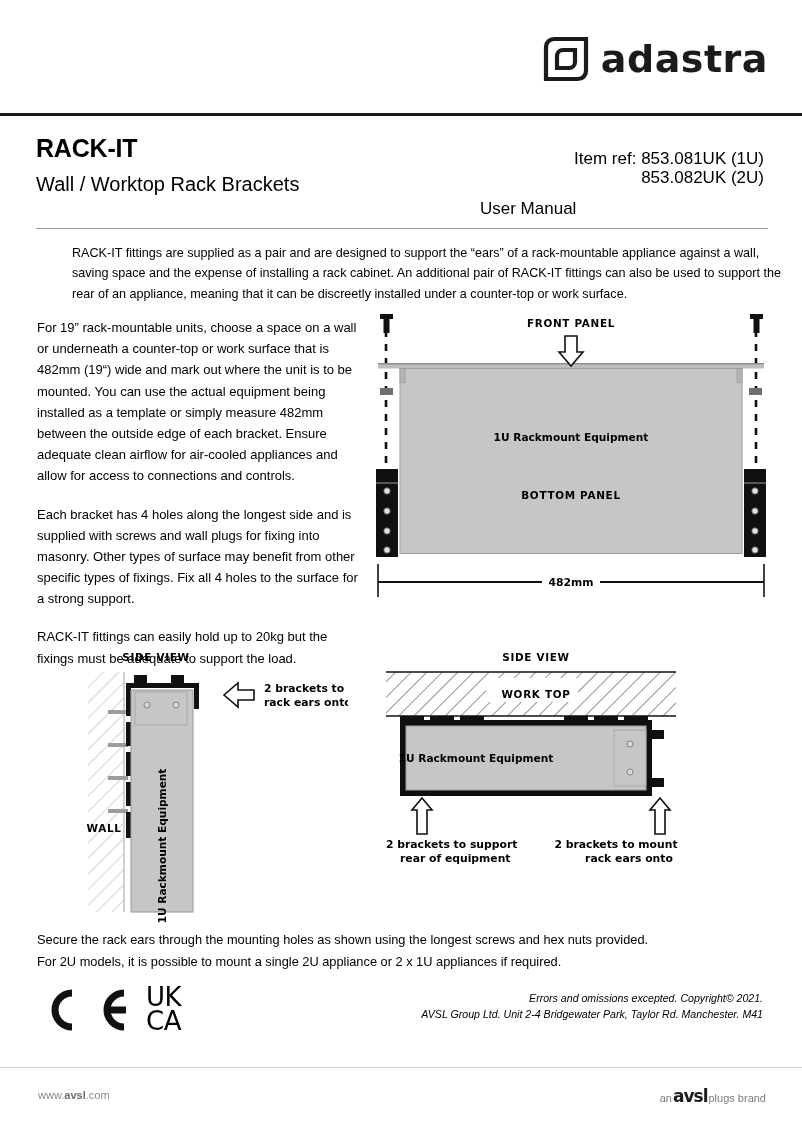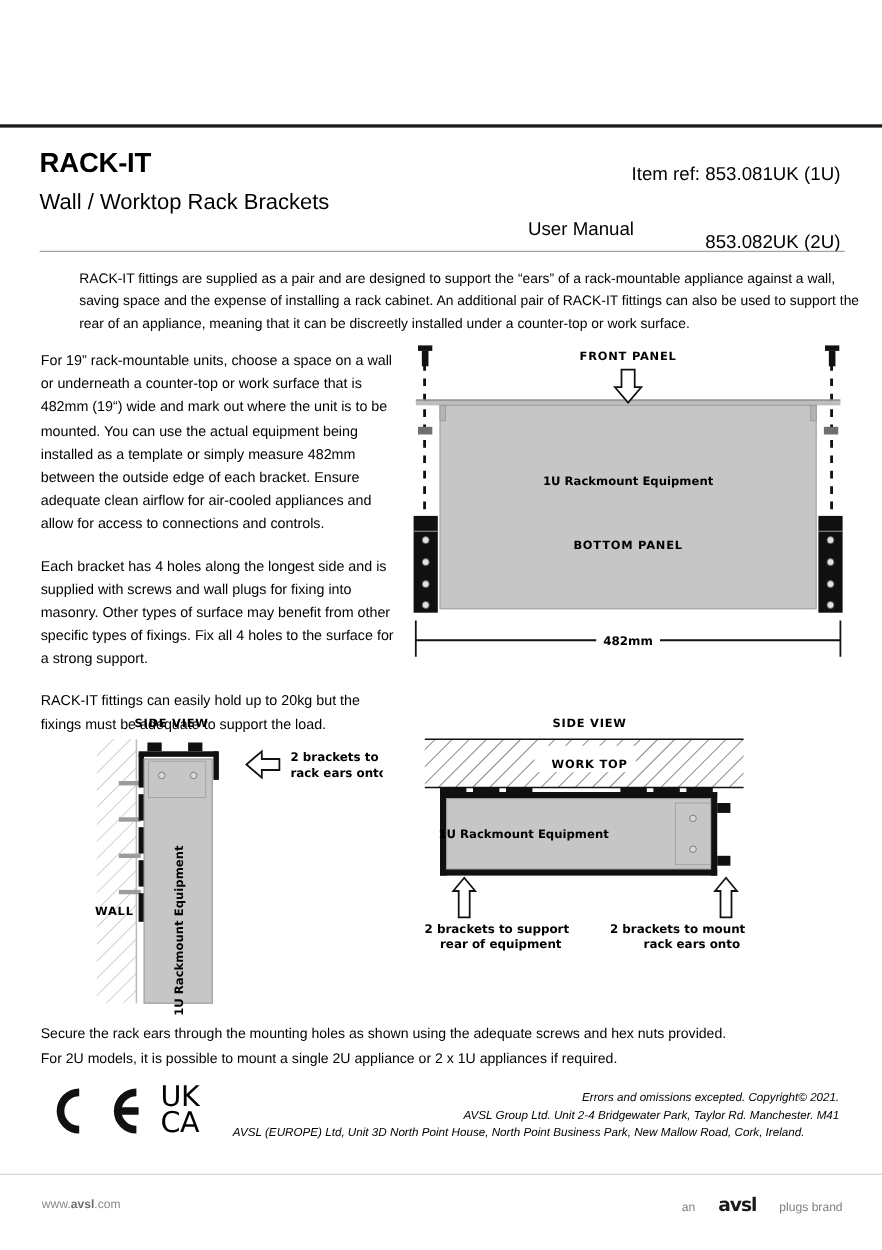--- a/index.html
+++ b/index.html
@@ -52,21 +52,21 @@
   .title-sub {
     position: absolute; left: 36px; top: 173px;
     font-size: 20px; font-weight: 400;
   }
   .itemref-1 {
     position: absolute; right: 38px; top: 136px;
     font-size: 17px; text-align: right; white-space: nowrap; margin-top: 13px;
   }
   .itemref-2 {
     position: absolute; right: 38px; top: 168px;
-    font-size: 17px; text-align: right; white-space: nowrap; margin-top: 42px;
+    font-size: 17px; text-align: right; white-space: nowrap;
   }
   .usermanual {
     position: absolute; left: 480px; top: 199px;
     font-size: 17px;
   }
 
   
   .intro {
     position: absolute; left: 37px; top: 243px; width: 726px;
     font-size: 12.6px; line-height: 1.62; text-align: left; margin-left: 35px;
@@ -105,21 +105,21 @@
     position: absolute; left: 0; right: 0; top: 1067px;
     height: 1px; background: #d0d0d0;
   }
   .foot-left {
     position: absolute; left: 38px; top: 1089px;
     font-size: 11px; color: #8a8a8a;
   }
   .foot-left b { color: #6d6d6d; }
   .foot-right {
     position: absolute; right: 36px; top: 1086px;
-    display: flex; align-items: baseline; gap: 21px;
+    display: flex; align-items: baseline; gap: 1px;
     font-size: 11px; color: #7d7d7d;
   }
   .avsl-word {
     font-family: "DejaVu Sans", sans-serif;
     font-weight: 700; font-size: 17px; color: #1b1b1b;
     letter-spacing: -1px;
   }
 
   
   .diagram { position: absolute; }
@@ -127,20 +127,29 @@
   #diagram-wall  { left: 78px;  top: 650px; }
   #diagram-worktop { left: 386px; top: 650px; }
 
   svg text { font-family: "DejaVu Sans", sans-serif; }
 </style>
 </head>
 <body>
 
 <div class="page">
 
+  <div class="brand-header">
+    <span>
+      <svg class="brand-mark" viewBox="0 0 46 46" aria-hidden="true">
+        <path d="M3,11 A8,8 0 0 1 11,3 L43,3 L43,35 A8,8 0 0 1 35,43 L3,43 Z" fill="none" stroke="#1b1b1b" stroke-width="4.2"></path>
+        <path d="M14,20 A6,6 0 0 1 20,14 L32,14 L32,26 A6,6 0 0 1 26,32 L14,32 Z" fill="none" stroke="#1b1b1b" stroke-width="4.2"></path>
+      </svg>
+    </span>
+    <span class="brand-word">adastra</span>
+  </div>
 
   <div class="rule-top"></div>
 
   <div class="title-main">RACK-IT</div>
   <div class="title-sub">Wall / Worktop Rack Brackets</div>
   <div class="itemref-1">Item ref: 853.081UK (1U)</div>
   <div class="itemref-2">853.082UK (2U)</div>
   <div class="usermanual">User Manual</div>
 
   <div class="rule-mid"></div>
@@ -317,42 +326,41 @@
 
       <text x="0" y="198" font-size="10.8" font-weight="700">2 brackets to support</text>
       <text x="14" y="212" font-size="10.8" font-weight="700">rear of equipment</text>
 
       <text x="230" y="198" text-anchor="middle" font-size="10.8" font-weight="700">2 brackets to mount</text>
       <text x="243" y="212" text-anchor="middle" font-size="10.8" font-weight="700">rack ears onto</text>
     </svg>
   </div>
 
   <div class="bottom-text">
-    <p>Secure the rack ears through the mounting holes as shown using the adequate screws and hex nuts provided.</p>
+    <p>Secure the rack ears through the mounting holes as shown using the longest screws and hex nuts provided.</p>
     <p>For 2U models, it is possible to mount a single 2U appliance or 2 x 1U appliances if required.</p>
   </div>
 
   <div class="marks">
     <span>
       <svg class="ce-svg" width="100" height="46" viewBox="0 0 100 46" aria-hidden="true">
         <path d="M36,6 A17,17 0 1 0 36,40" fill="none" stroke="#111" stroke-width="7" stroke-linecap="butt"></path>
         <path d="M88,6 A17,17 0 1 0 88,40" fill="none" stroke="#111" stroke-width="7"></path>
         <line x1="70" y1="23" x2="90" y2="23" stroke="#111" stroke-width="7"></line>
       </svg>
     </span>
     <span class="ukca">
       <div>UK</div>
       <div>CA</div>
     </span>
   </div>
 
   <div class="legal">
     <div class="l-1">Errors and omissions excepted. Copyright© 2021.</div>
     <div class="l-2">AVSL Group Ltd. Unit 2-4 Bridgewater Park, Taylor Rd. Manchester. M41</div>
-    <div class="l-3">AVSL (EUROPE) Ltd, Unit 3D North Point House, North Point Business Park, New Mallow Road, Cork, Ireland.</div>
   </div>
 
   <div class="rule-foot"></div>
   <div class="foot-left">
     <span>www.</span><b>avsl</b><span>.com</span>
   </div>
   <div class="foot-right">
     <span>an</span>
     <span class="avsl-word">avsl</span>
     <span>plugs brand</span>

